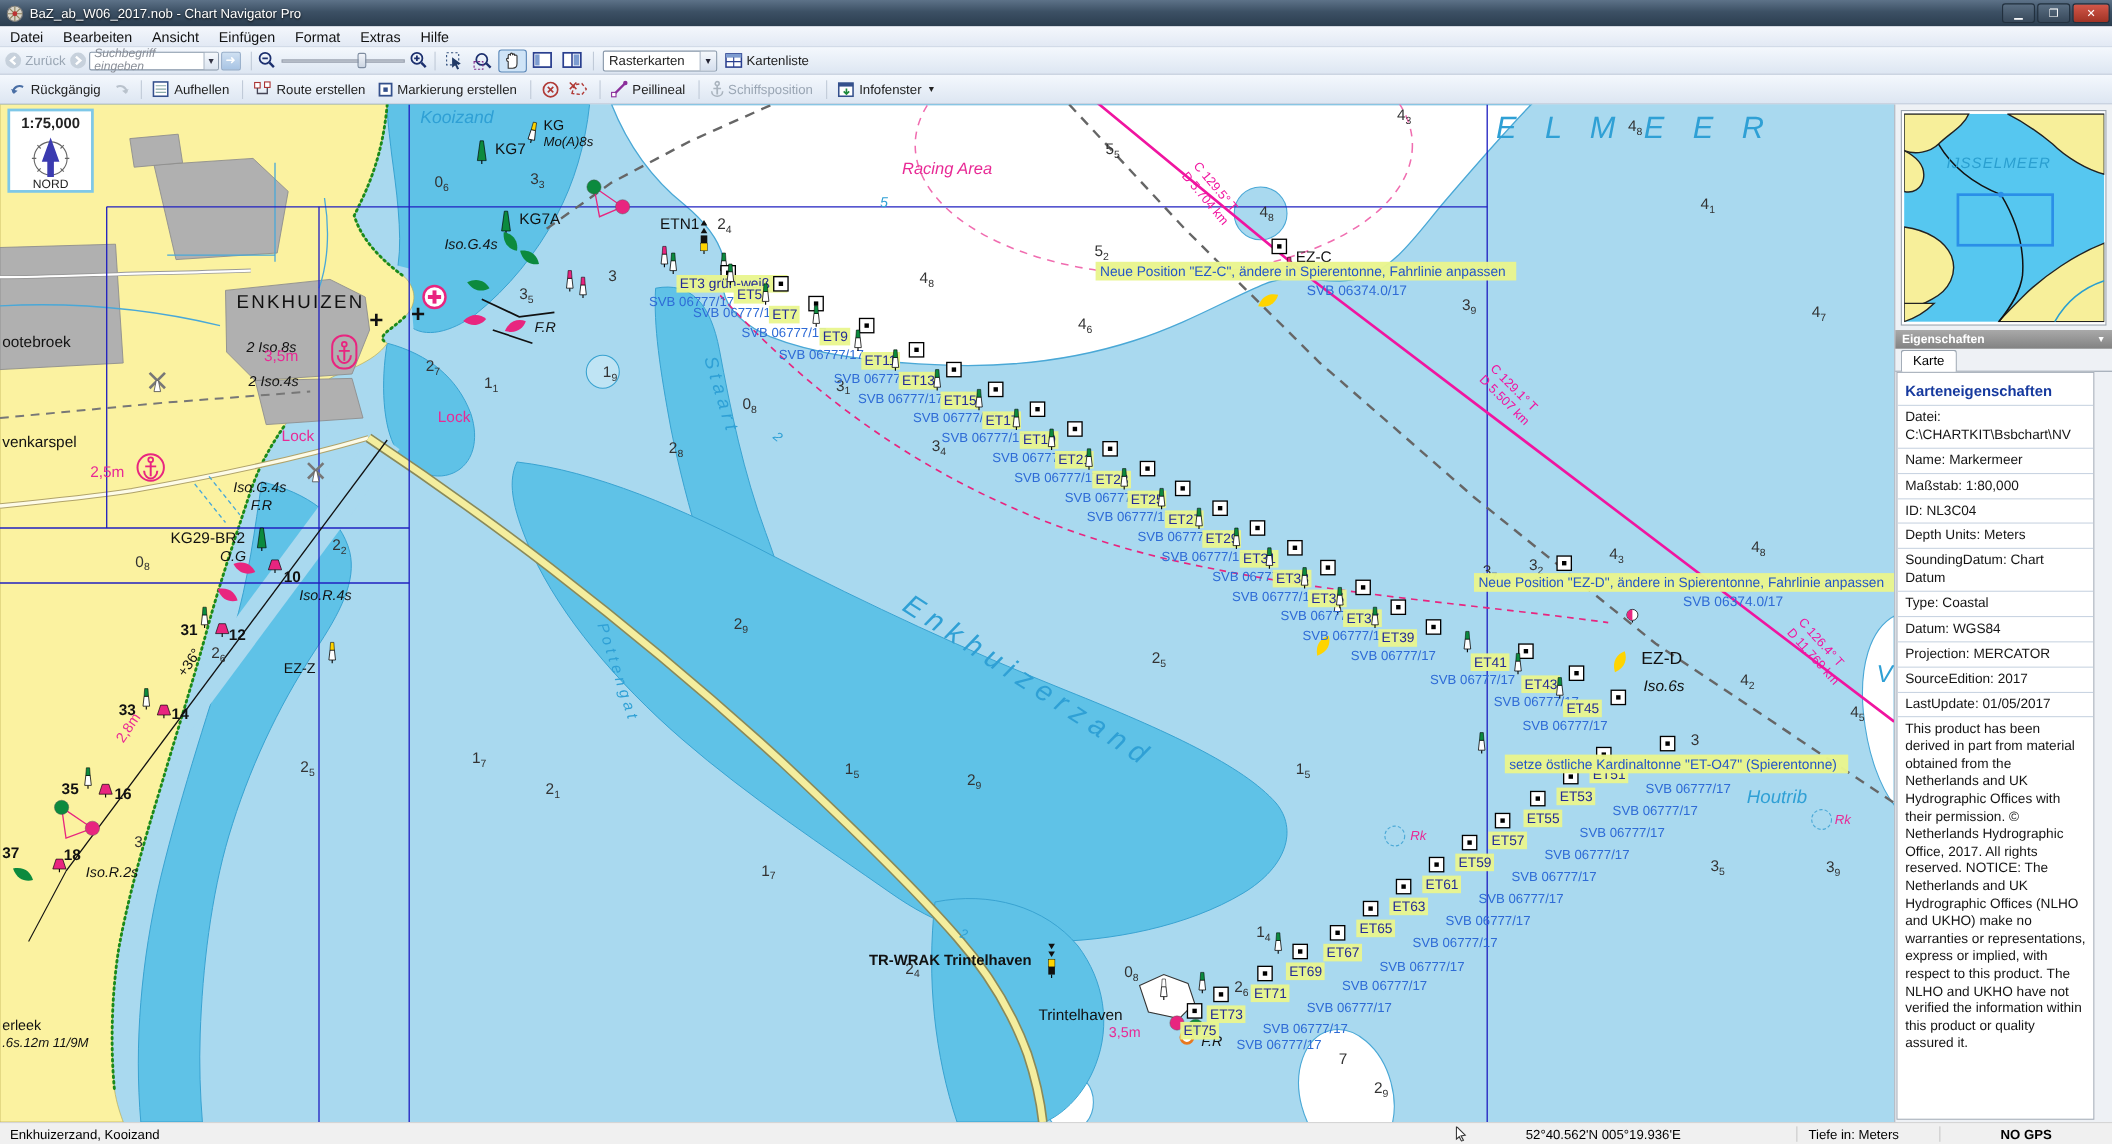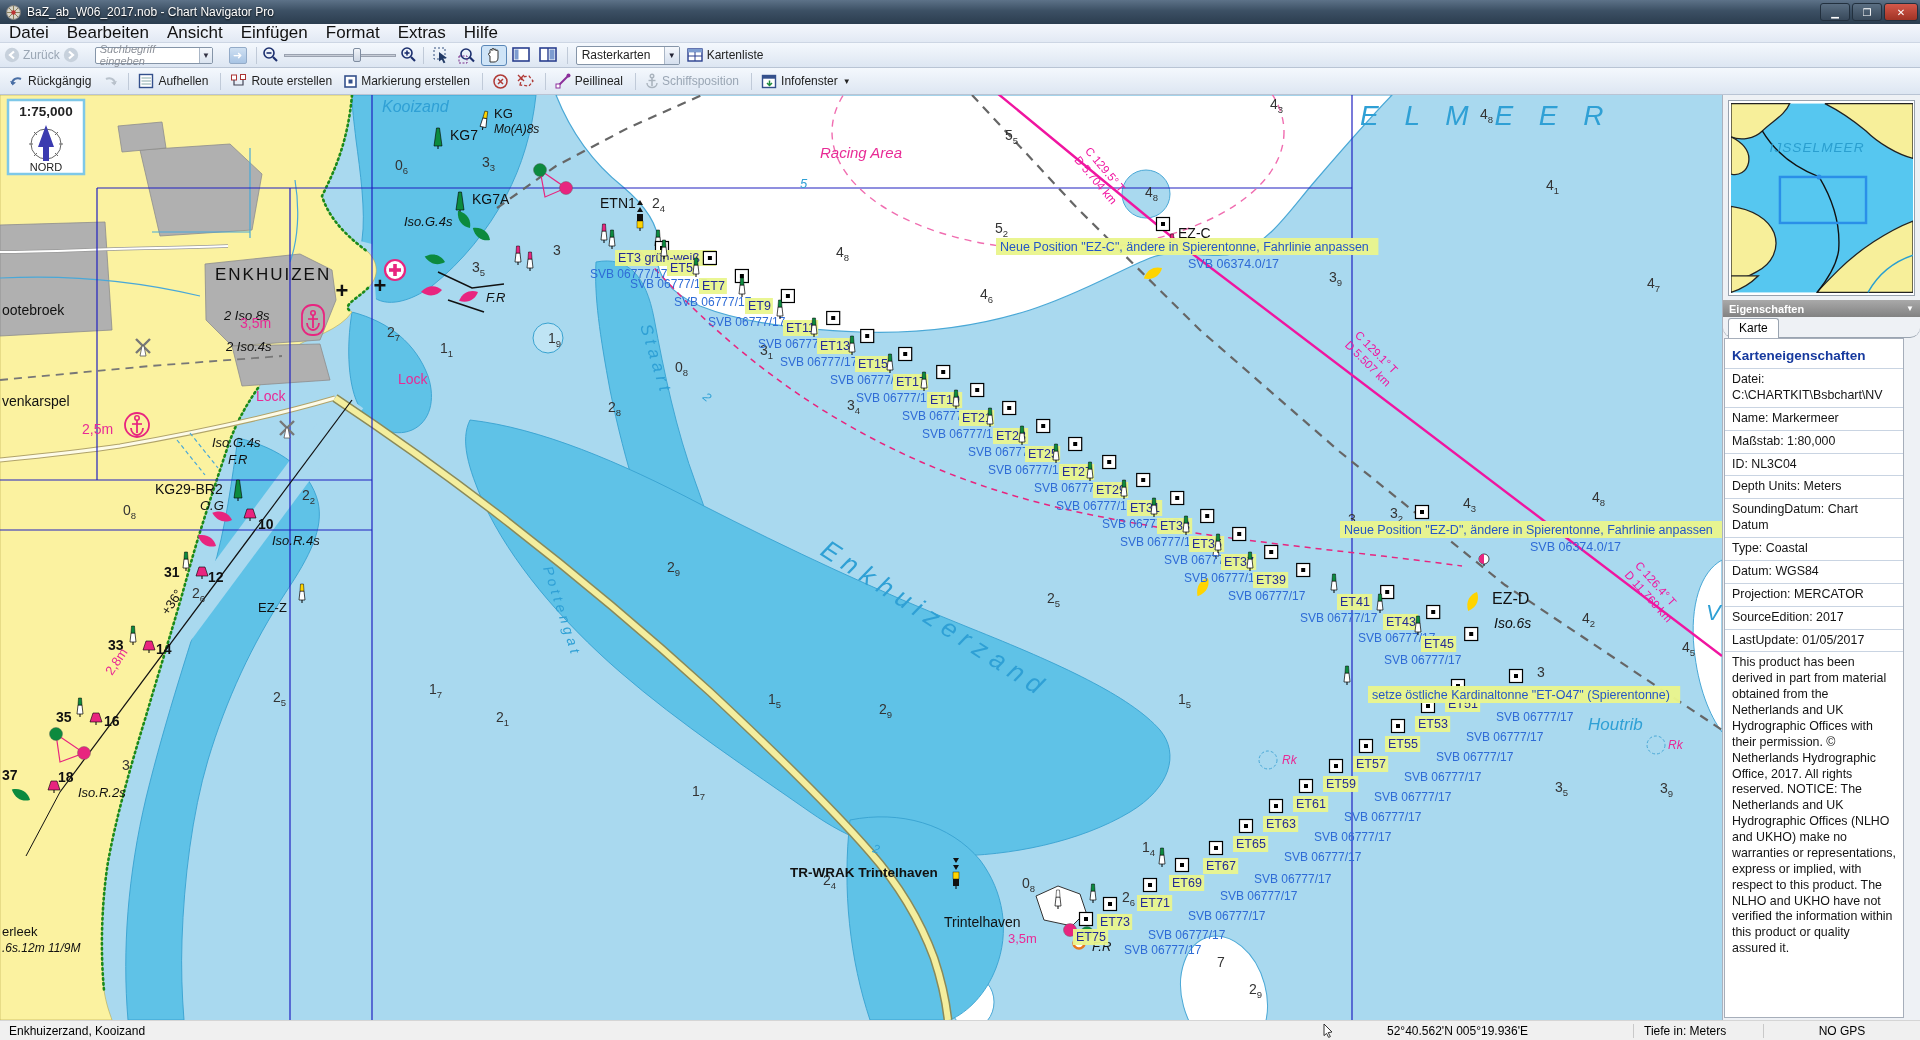--- a/index.html
+++ b/index.html
@@ -2,55 +2,55 @@
 <html><head>
 <meta charset="utf-8">
 <style>
   * { margin:0; padding:0; box-sizing:border-box; }
   html,body { width:1920px; height:1040px; overflow:hidden; font-family:"Liberation Sans",sans-serif; background:#e9eef7;}
   .titlebar { height:24px; background:linear-gradient(#5d7288,#3c5064 45%,#2b3d4f); color:#fff; display:flex; align-items:center; padding-left:6px; font-size:12px; }
   .titlebar .ttl { flex:0 0 auto; margin-left:6px; text-shadow:0 1px 2px #000;}
   .titlebar .spacer { flex:1; }
   .winbtn { width:30px; height:18px; margin-right:2px; border-radius:3px; background:linear-gradient(#5a6e82,#37485a); color:#fff; font-size:10px; text-align:center; line-height:17px; border:1px solid #22303e;}
   .winbtn.close { background:linear-gradient(#d4584a,#a03325); width:34px;}
-  .menubar { height:19px; background:linear-gradient(#f4f7fc,#e2e9f4); display:flex; align-items:center; font-size:17px; color:#111; border-bottom:1px solid #cdd6e4;}
+  .menubar { height:19px; background:linear-gradient(#f4f7fc,#e2e9f4); display:flex; align-items:center; font-size:13px; color:#111; border-bottom:1px solid #cdd6e4;}
   .menubar span { padding:2px 9px; }
   .toolbar { background:linear-gradient(#f4f8fd,#dde6f2); display:flex; align-items:center; font-size:12px; color:#222; border-bottom:1px solid #b9c4d4; padding-left:4px;}
   .tb1 { height:25px; }
   .tb2 { height:27px;text-align:right; }
   .sep { width:1px; height:17px; background:#c0cad8; margin:0 5px; flex:0 0 auto;}
   .tbtxt { margin:0 3px; white-space:nowrap;}
   .disabled { color:#9aa6b4; }
-  .searchbox { width:118px; height:17px; background:#fff; border:1px solid #8595a8; border-radius:2px; display:flex; align-items:center; font-size:11px; color:#8a8f98; font-style:italic; padding-left:4px; margin:0 16px;}
+  .searchbox { width:118px; height:17px; background:#fff; border:1px solid #8595a8; border-radius:2px; display:flex; align-items:center; font-size:11px; color:#8a8f98; font-style:italic; padding-left:4px; margin:0 2px;}
   .searchbox .dda { margin-left:auto; width:13px; height:100%; background:linear-gradient(#f5f8fc,#dbe4f0); border-left:1px solid #aab6c6; font-size:8px; color:#334; text-align:center; line-height:15px; font-style:normal;}
   .gobtn { width:18px; height:17px; border-radius:2px; background:linear-gradient(#cfe0f2,#a8c4e4); border:1px solid #93abc8; color:#fff; font-size:11px; text-align:center; line-height:15px; margin-right:4px;}
   .slider { width:112px; height:16px; position:relative; margin:0 4px;}
   .slider .track { position:absolute; left:0; right:0; top:7px; height:3px; background:#c6ccd6; border:1px solid #9aa2b0;}
   .slider .thumb { position:absolute; left:62%; top:1px; width:8px; height:14px; background:linear-gradient(#f2f5fa,#ccd5e2); border:1px solid #7e8ca0; border-radius:2px;}
   .toolbtn { display:flex; align-items:center; padding:1px 3px; border-radius:3px; margin:0 1px;}
   .toolbtn.pressed { background:#cfe4f7; border:1px solid #5a87b8; }
   .combo { width:104px; height:19px; background:#fff; border:1px solid #8595a8; border-radius:2px; display:flex; align-items:center; font-size:12px; padding-left:5px; margin:0 3px;}
   .combo .dda { margin-left:auto; width:15px; height:100%; background:linear-gradient(#f5f8fc,#d5dfee); border-left:1px solid #aab6c6; font-size:8px; color:#223; text-align:center; line-height:17px;}
   .main { display:flex; height:925px; }
   #map { width:1722px; height:925px; display:block; background:#a9d9ef; flex:0 0 auto;}
   .panel { width:198px; background:#eef1f5; border-left:1px solid #aab2be; font-size:12.4px; display:flex; flex-direction:column;}
   .inset-wrap { margin:5px 5px 4px 5px; background:#fff; padding:2px; border:1px solid #98a2ae;}
   .inset { display:block; width:182px; height:190px; }
   .props-header { height:17px; background:linear-gradient(#a9a9a9,#828282); color:#fff; font-weight:bold; font-size:11px; display:flex; align-items:center; padding:0 6px;gap:16px; }
   .props-header .dd { margin-left:auto; font-size:8px;}
-  .tab-row { height:21px; padding-left:5px; border-bottom:1px solid #9aa4b0; display:flex; align-items:center;border-radius:10px;}
+  .tab-row { height:21px; padding-left:5px; border-bottom:1px solid #9aa4b0; display:flex; align-items:center;}
   .tab { background:#fff; border:1px solid #9aa4b0; border-bottom:none; border-radius:3px 3px 0 0; padding:2px 10px 3px 10px; font-size:12px; position:relative; top:1px;}
   .props-body { flex:1; background:#fff; border:1px solid #a6aeba; margin:0 16px 2px 1px; overflow:hidden; padding:2px 0;}
   .props-title { color:#16399e; font-weight:bold; font-size:13.5px; padding:7px 7px 5px 7px;}
   .prop-row { padding:3px 7px; border-top:1px solid #c9d4e2; line-height:1.28; color:#141414;}
   .statusbar { height:20px; background:#f0f0f0; border-top:1px solid #d5d5d5; display:flex; align-items:center; font-size:12px; color:#000;}
   .statusbar .cell1 { flex:1; padding-left:9px;}
   .statusbar .cell2 { width:310px; display:flex; align-items:center;gap:47px;}
   .statusbar .cell3 { width:130px; border-left:1px solid #c9c9c9; padding-left:10px;}
-  .statusbar .cell4 { width:157px; border-left:1px solid #c9c9c9; text-align:center;}
+  .statusbar .cell4 { width:157px; border-left:1px solid #c9c9c9; text-align:center;font-weight:bold;}
   svg text { user-select:none; }
 </style>
 </head>
 <body>
 
 <div class="app">
 
   <div class="titlebar">
     <svg width="15" height="15" viewBox="0 0 15 15">
       <circle cx="7.5" cy="7.5" r="7" fill="#d8d4c8" stroke="#777"></circle>

